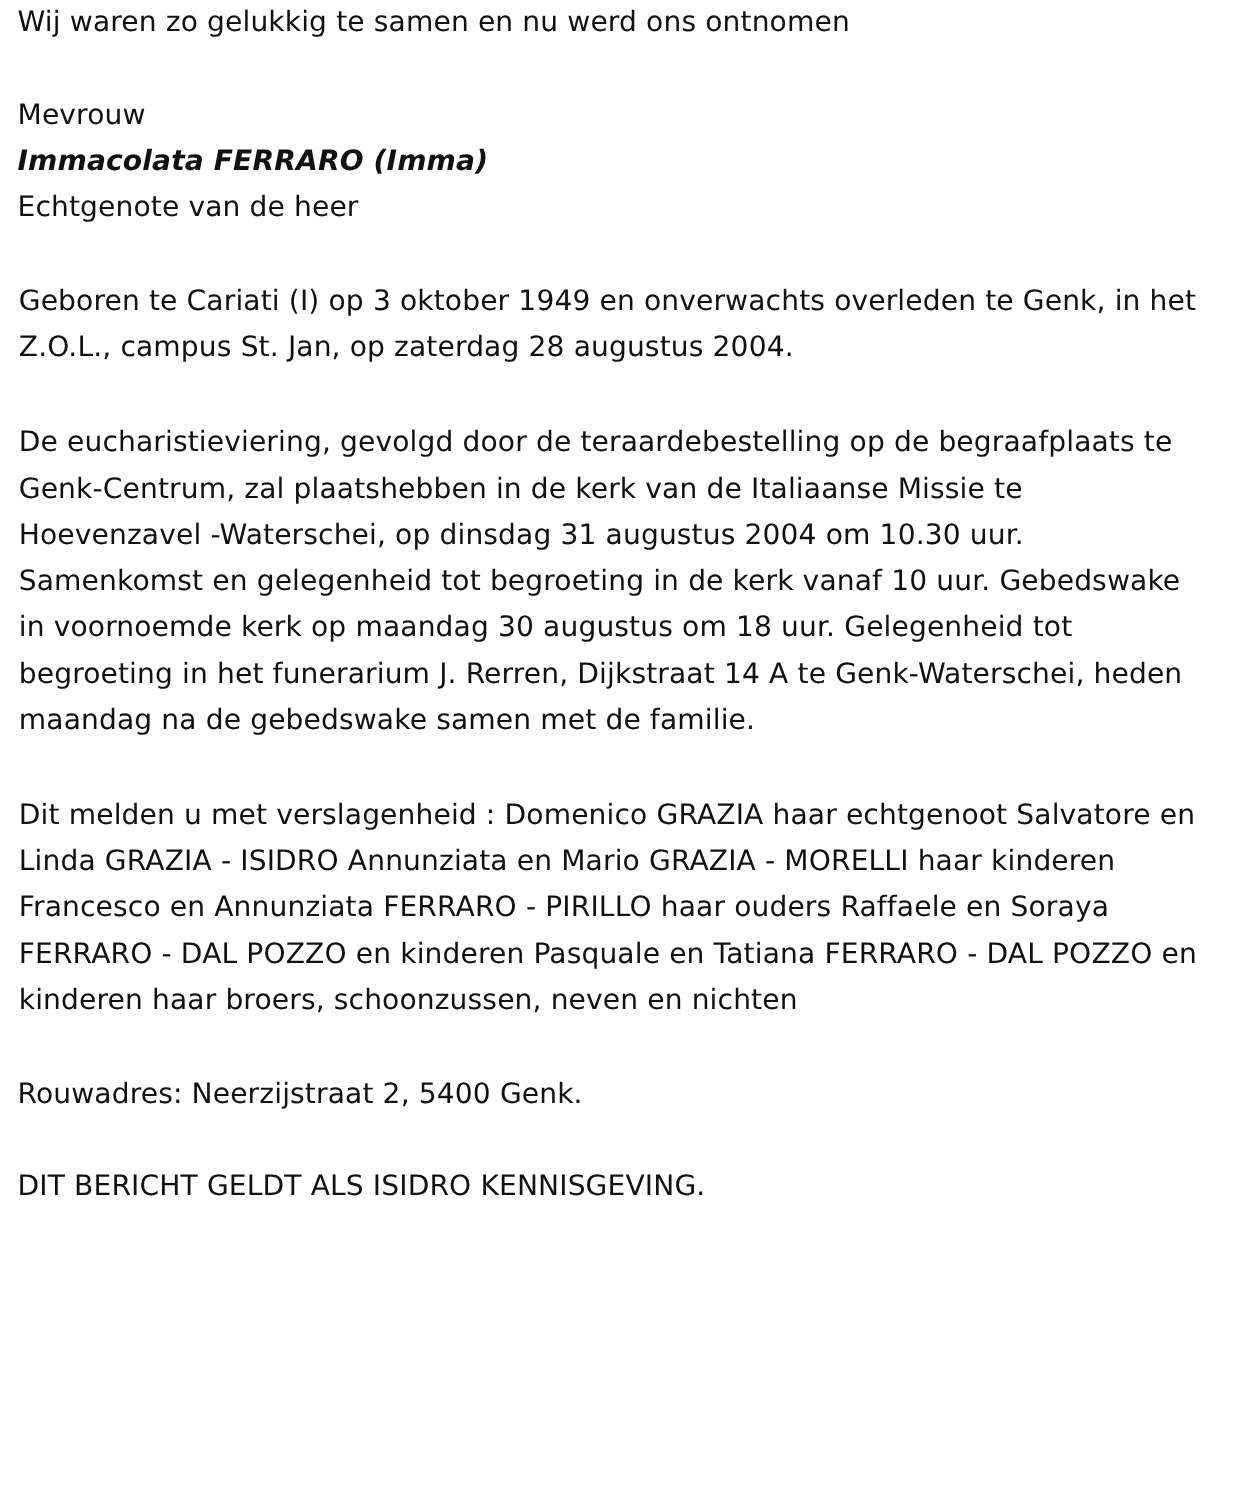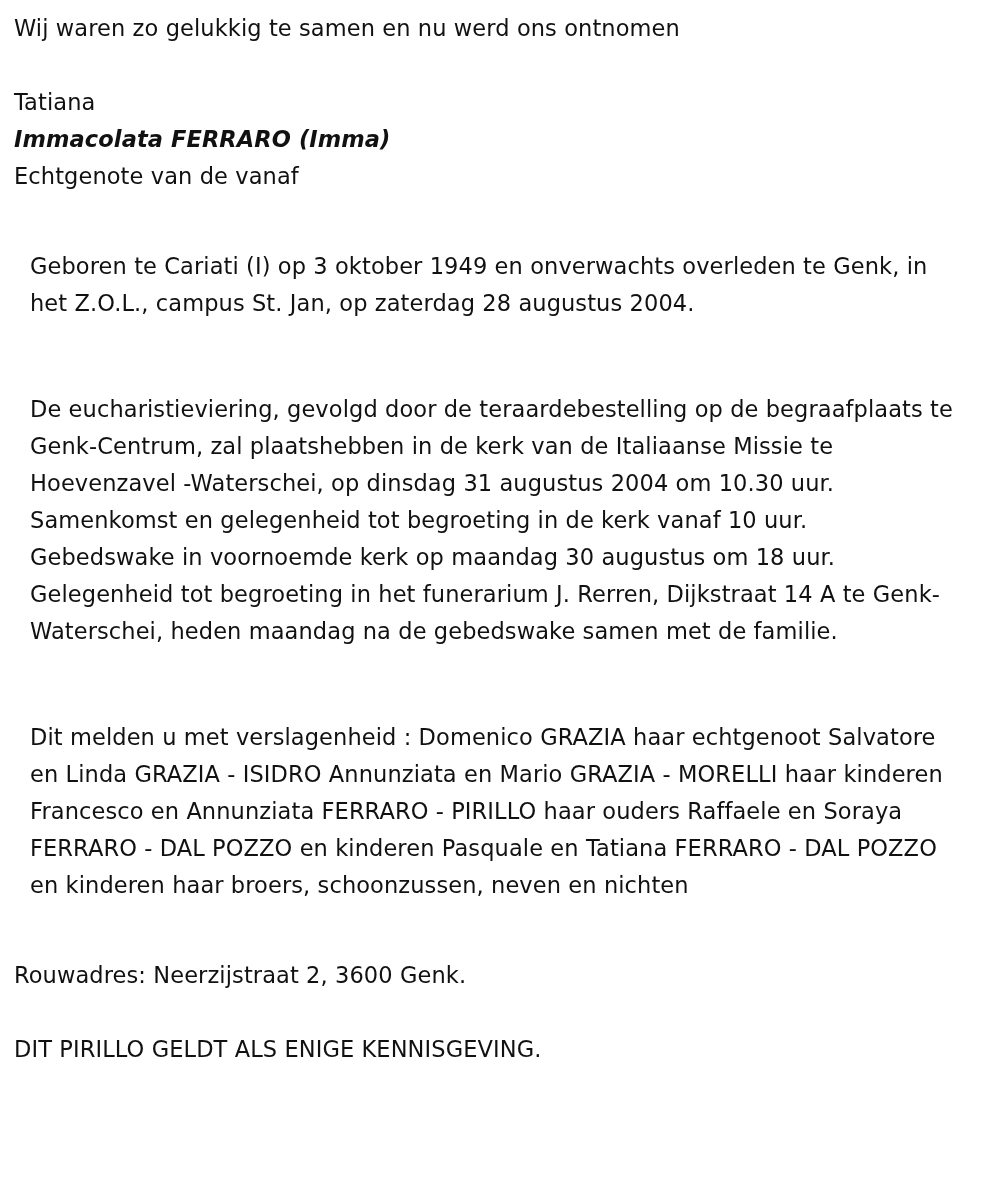--- a/index.html
+++ b/index.html
@@ -10,21 +10,21 @@
   body {
     width: 1000px;
     height: 1200px;
     font-family: "DejaVu Sans", sans-serif;
     color: #1a1a1a;
   }
   .page {
     box-sizing: border-box;
     width: 1000px;
     height: 1200px;
-    padding: 10px 28px 0 14px;
+    padding: 0 28px 0 14px;
     background: #ffffff;
   }
   .notice {
     font-size: 22.5px;
     line-height: 37px;
     color: #111111;
     letter-spacing: 0.1px;
   }
   .para {
     margin: 0;
@@ -33,51 +33,51 @@
     height: 37px;
   }
   .name {
     font-weight: bold;
     font-style: italic;
   }
   .line {
     white-space: pre-wrap;
   }
   .block-text {
-    margin: 16px;
+    margin: 1px;
   }
 </style>
 </head>
 <body>
 
 <div class="page">
   <div class="notice">
 
     <p class="para line">Wij waren zo gelukkig te samen en nu werd ons ontnomen</p>
 
     <div class="gap"></div>
 
-    <p class="para line">Tatiana</p>
+    <p class="para line">Mevrouw</p>
     <p class="para line name">Immacolata FERRARO (Imma)</p>
-    <p class="para line">Echtgenote van de vanaf</p>
+    <p class="para line">Echtgenote van de heer</p>
 
     <div class="gap"></div>
 
     <p class="block-text">Geboren te Cariati (I) op 3 oktober 1949 en onverwachts overleden te Genk, in het Z.O.L., campus St. Jan, op zaterdag 28 augustus 2004.</p>
 
     <div class="gap"></div>
 
     <p class="block-text">De eucharistieviering, gevolgd door de teraardebestelling op de begraafplaats te Genk-Centrum, zal plaatshebben in de kerk van de Italiaanse Missie te Hoevenzavel -Waterschei, op dinsdag 31 augustus 2004 om 10.30 uur. Samenkomst en gelegenheid tot begroeting in de kerk vanaf 10 uur. Gebedswake in voornoemde kerk op maandag 30 augustus om 18 uur. Gelegenheid tot begroeting in het funerarium J. Rerren, Dijkstraat 14 A te Genk-Waterschei, heden maandag na de gebedswake samen met de familie.</p>
 
     <div class="gap"></div>
 
     <p class="block-text">Dit melden u met verslagenheid : Domenico GRAZIA haar echtgenoot Salvatore en Linda GRAZIA - ISIDRO Annunziata en Mario GRAZIA - MORELLI haar kinderen Francesco en Annunziata FERRARO - PIRILLO haar ouders Raffaele en Soraya FERRARO - DAL POZZO en kinderen Pasquale en Tatiana FERRARO - DAL POZZO en kinderen haar broers, schoonzussen, neven en nichten</p>
 
     <div class="gap"></div>
 
-    <p class="para line">Rouwadres: Neerzijstraat 2, 3600 Genk.</p>
+    <p class="para line">Rouwadres: Neerzijstraat 2, 5400 Genk.</p>
 
     <div class="gap"></div>
 
-    <p class="para line">DIT PIRILLO GELDT ALS ENIGE KENNISGEVING.</p>
+    <p class="para line">DIT BERICHT GELDT ALS ISIDRO KENNISGEVING.</p>
 
   </div>
 </div>
 
 </body></html>

